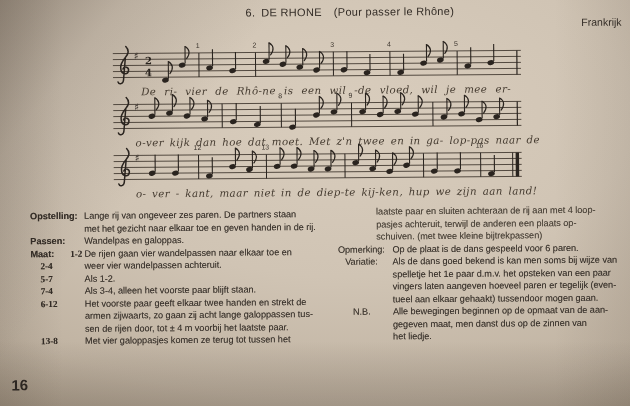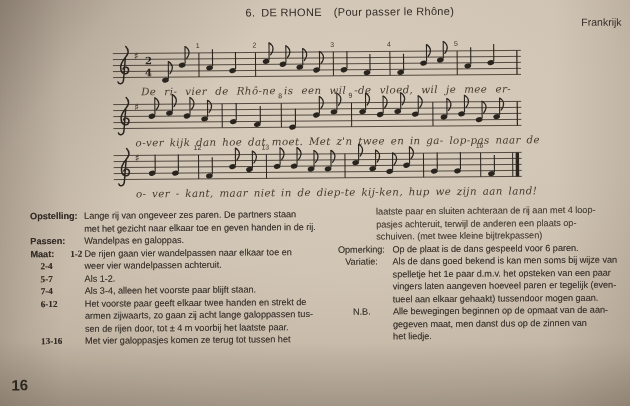--- a/index.html
+++ b/index.html
@@ -288,21 +288,21 @@
       </div>
       <div class="irow">
         <span class="ilab"></span>
         <span class="itx">armen zijwaarts, zo gaan zij acht lange galoppassen tus-</span>
       </div>
       <div class="irow">
         <span class="ilab"></span>
         <span class="itx">sen de rijen door, tot ± 4 m voorbij het laatste paar.</span>
       </div>
       <div class="irow">
-        <span class="ilab"><span class="n only">13-16</span></span>
+        <span class="ilab"><span class="n only">13-8</span></span>
         <span class="itx">Met vier galoppasjes komen ze terug tot tussen het</span>
       </div>
     </div>
   <div class="col" id="col-right">
       <div class="irow">
         <span class="rlab"></span>
         <span class="itx">laatste paar en sluiten achteraan de rij aan met 4 loop-</span>
       </div>
       <div class="irow">
         <span class="rlab"></span>

